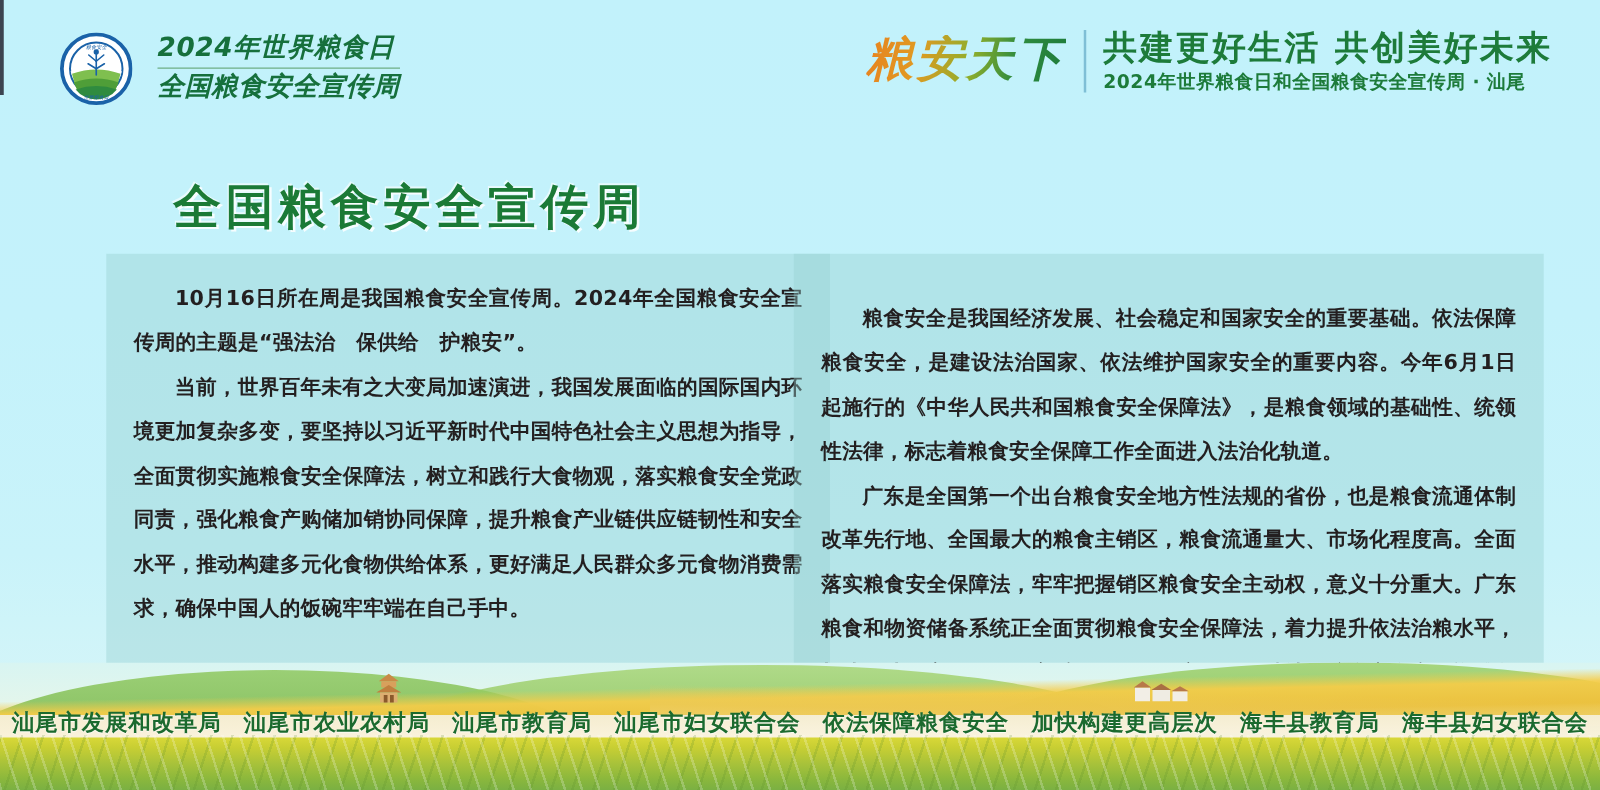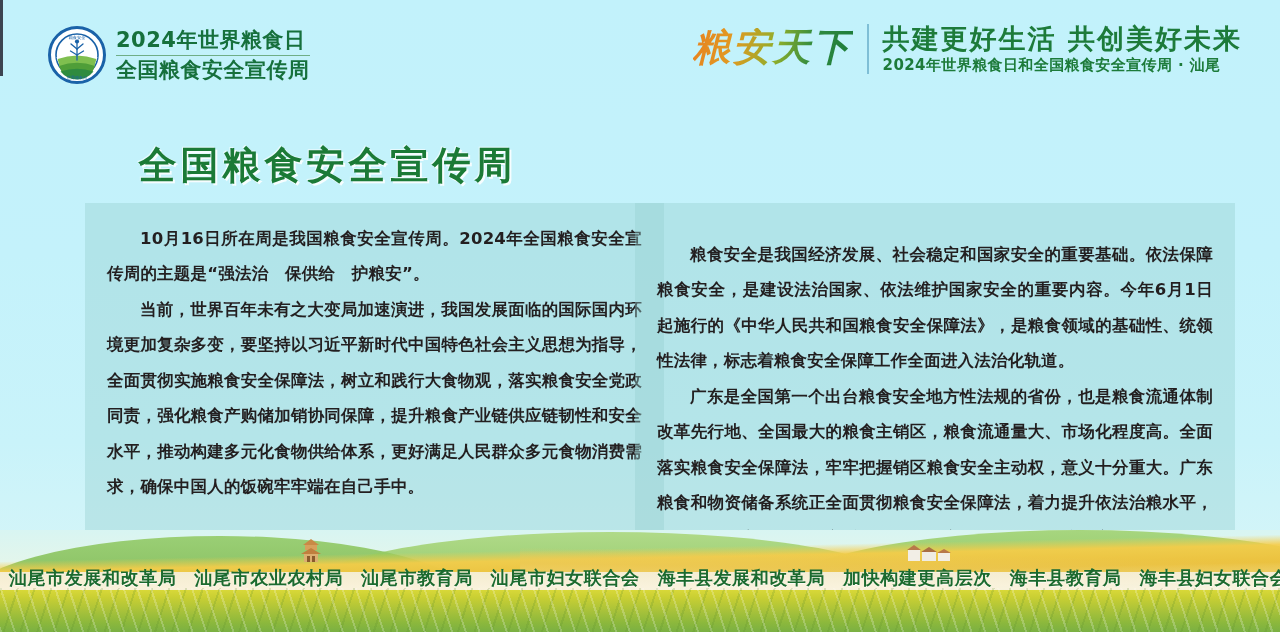--- a/index.html
+++ b/index.html
@@ -29,22 +29,23 @@
     position: absolute;
     left: 0; top: 0;
     width: 1280px; height: 96px;
   }
 
   
   .logo-lockup {
     position: absolute;
     left: 48px; top: 26px;
     display: flex;
-    align-items: flex-end;
-    gap: 10px;
+    align-items: flex-start;
+    gap: 20px;
+    font-style: italic;
   }
   .emblem {
     width: 58px; height: 58px;
     flex: none;
     position: relative;
   }
   .logo-text {
     display: flex;
     flex-direction: column;
     gap: 1px;
@@ -367,16 +368,16 @@
         <rect x="32" y="9" width="12" height="8" fill="#f2eee6"></rect>
         <path d="M31 9 L38 5 L45 9 Z" fill="#b8794a"></path>
       </svg>
     </div>
 
     <div class="grass-fore"></div>
     <div class="grass-blades"></div>
   </div>
 
   <div class="orgline">
-    <span class="org">汕尾市发展和改革局</span><span class="org">汕尾市农业农村局</span><span class="org">汕尾市教育局</span><span class="org">汕尾市妇女联合会</span><span class="org">海丰县发展和改革局</span><span class="org">加快构建更高层次</span><span class="org">海丰县教育局</span><span class="org">海丰县妇女联合会</span>
+    <span class="org">汕尾市发展和改革局</span><span class="org">汕尾市农业农村局</span><span class="org">汕尾市教育局</span><span class="org">汕尾市妇女联合会</span><span class="org">依法保障粮食安全</span><span class="org">加快构建更高层次</span><span class="org">海丰县教育局</span><span class="org">海丰县妇女联合会</span>
   </div>
 
 </div>
 
 </body></html>

